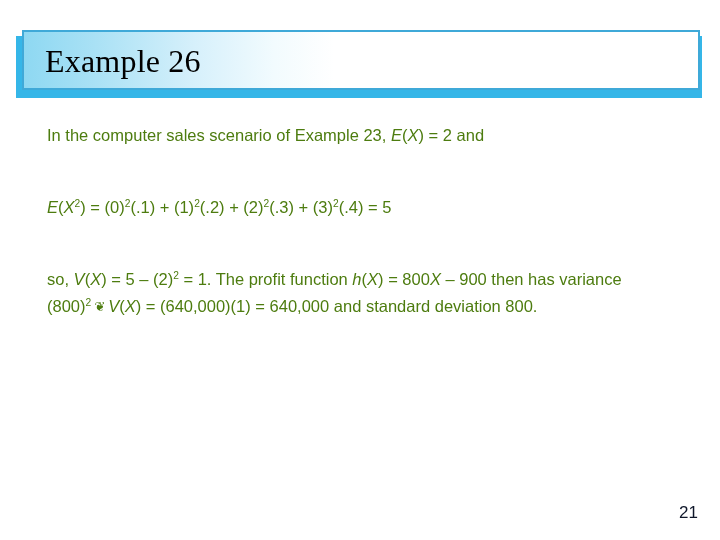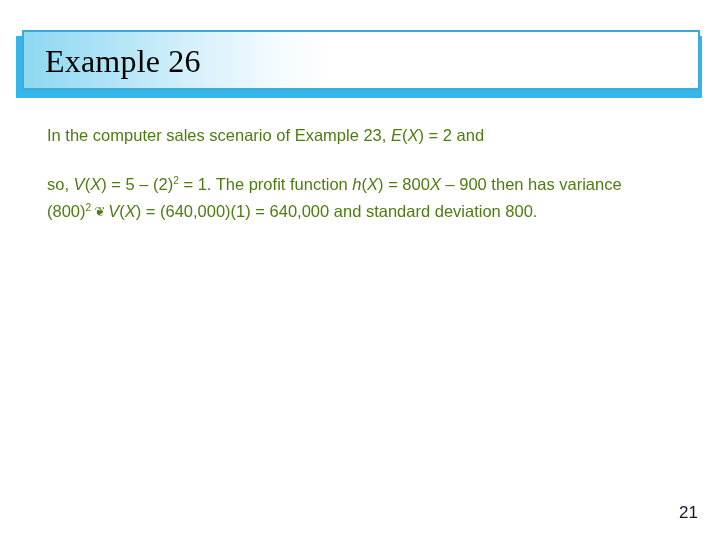--- a/index.html
+++ b/index.html
@@ -76,21 +76,21 @@
     font-size: 16.5px;
     line-height: 27px;
   }
   .para {
     margin: 0;
   }
   .para + .para {
     margin-top: 27px;
   }
   .para.p2 { margin-top: 45px; }
-  .para.p3 { margin-top: 22px; }
+  .para.p3 { margin-top: 45px; }
 
   i.v { font-style: italic; }
   sup {
     font-size: 0.62em;
     vertical-align: super;
     line-height: 0;
   }
   .orn {
     font-family: "DejaVu Sans", sans-serif;
     font-size: 13px;
@@ -117,20 +117,21 @@
     <div class="title-shadow"></div>
     <div class="title-box">
       <div class="title-text">Example 26</div>
     </div>
   </div>
 
   <div class="body">
 
     <p class="para p1"><span>In the computer sales scenario of Example 23, </span><i class="v">E</i><span>(</span><i class="v">X</i><span>)</span><span> = 2 and</span></p>
 
+    <p class="para p2"><i class="v">E</i><span>(</span><i class="v">X</i><sup>2</sup><span>)</span><span> = (0)</span><sup>2</sup><span>(.1) + (1)</span><sup>2</sup><span>(.2) + (2)</span><sup>2</sup><span>(.3) + (3)</span><sup>2</sup><span>(.4) = 5</span></p>
 
     <p class="para p3"><span>so, </span><i class="v">V</i><span>(</span><i class="v">X</i><span>)</span><span> = 5 – (2)</span><sup>2</sup><span> = 1. The profit function </span><i class="v">h</i><span>(</span><i class="v">X</i><span>)</span><span> = 800</span><i class="v">X</i><span> – 900 then has variance (800)</span><sup>2</sup><span class="orn">❦</span><i class="v">V</i><span>(</span><i class="v">X</i><span>)</span><span> = (640,000)(1) = 640,000 and standard deviation 800.</span></p>
 
   </div>
 
   <div class="page-number">21</div>
 
 </div>
 
 </body></html>

